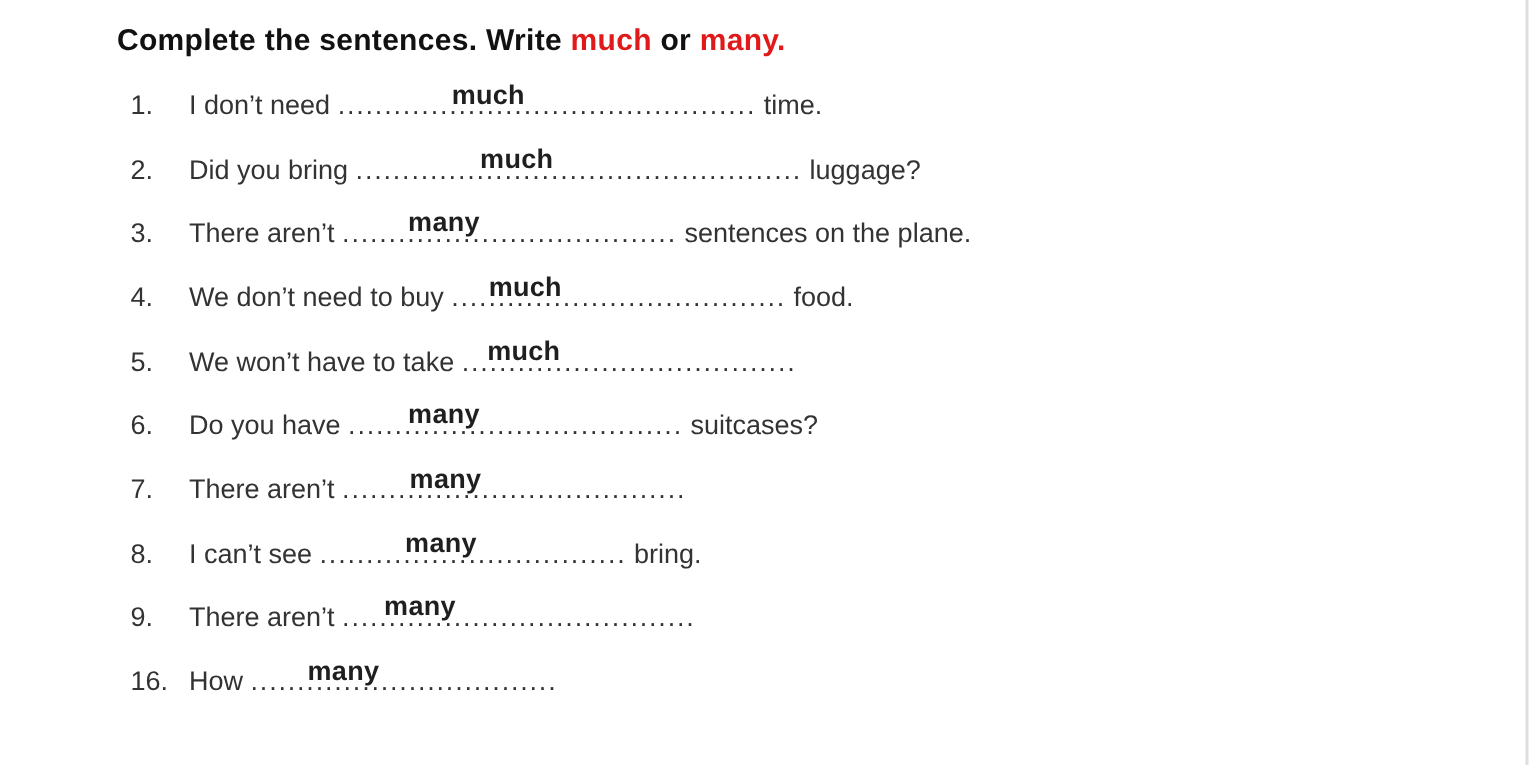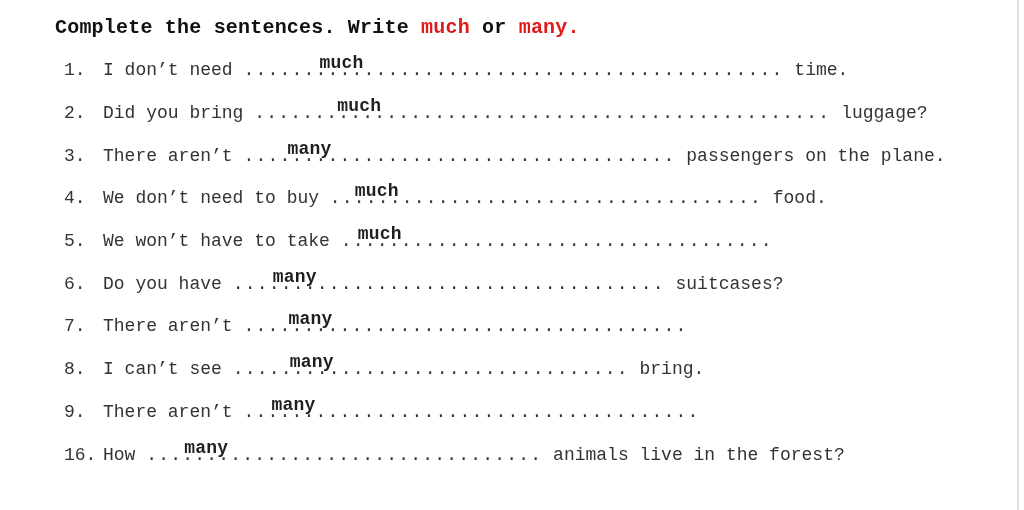--- a/index.html
+++ b/index.html
@@ -23,22 +23,21 @@
   }
   .edge-line {
     position: absolute;
     top: 0;
     left: 1017px;
     width: 2px;
     height: 510px;
     background: #dedede;
   }
   .content {
-    padding: 16px 0 0 55px;
-    font-family: Liberation Mono, monospace;
+    padding: 16px 0 0 78px;
   }
   .title {
     margin: 0;
     height: 33px;
     font-size: 20px;
     font-weight: bold;
     color: var(--title);
     letter-spacing: 0.2px;
   }
   .title .red { color: var(--red); }
@@ -91,21 +90,21 @@
         <span class="sentence"><span>I don’t need </span><span class="blank"><span class="dots">.............................................</span><span class="answer" style="left: 76px;">much</span></span><span> time.</span></span>
       </div>
 
       <div class="row">
         <span class="num">2.</span>
         <span class="sentence"><span>Did you bring </span><span class="blank"><span class="dots">................................................</span><span class="answer" style="left: 83px;">much</span></span><span> luggage?</span></span>
       </div>
 
       <div class="row">
         <span class="num">3.</span>
-        <span class="sentence"><span>There aren’t </span><span class="blank"><span class="dots">....................................</span><span class="answer" style="left: 44px;">many</span></span><span> passengers on the plane.</span></span>
+        <span class="sentence"><span>There aren’t </span><span class="blank"><span class="dots">....................................</span><span class="answer" style="left: 44px;">many</span></span><span> sentences on the plane.</span></span>
       </div>
 
       <div class="row">
         <span class="num">4.</span>
         <span class="sentence"><span>We don’t need to buy </span><span class="blank"><span class="dots">....................................</span><span class="answer" style="left: 25px;">much</span></span><span> food.</span></span>
       </div>
 
       <div class="row">
         <span class="num">5.</span>
         <span class="sentence"><span>We won’t have to take </span><span class="blank"><span class="dots">....................................</span><span class="answer" style="left: 17px;">much</span></span></span>
@@ -126,20 +125,20 @@
         <span class="sentence"><span>I can’t see </span><span class="blank"><span class="dots">.................................</span><span class="answer" style="left: 57px;">many</span></span><span> bring.</span></span>
       </div>
 
       <div class="row">
         <span class="num">9.</span>
         <span class="sentence"><span>There aren’t </span><span class="blank"><span class="dots">......................................</span><span class="answer" style="left: 28px;">many</span></span></span>
       </div>
 
       <div class="row">
         <span class="num">16.</span>
-        <span class="sentence"><span>How </span><span class="blank"><span class="dots">.................................</span><span class="answer" style="left: 38px;">many</span></span><span> animals live in the forest?</span></span>
+        <span class="sentence"><span>How </span><span class="blank"><span class="dots">.................................</span><span class="answer" style="left: 38px;">many</span></span></span>
       </div>
 
     </div>
   </div>
 
   <div class="edge-line"></div>
 </div>
 
 </body></html>

